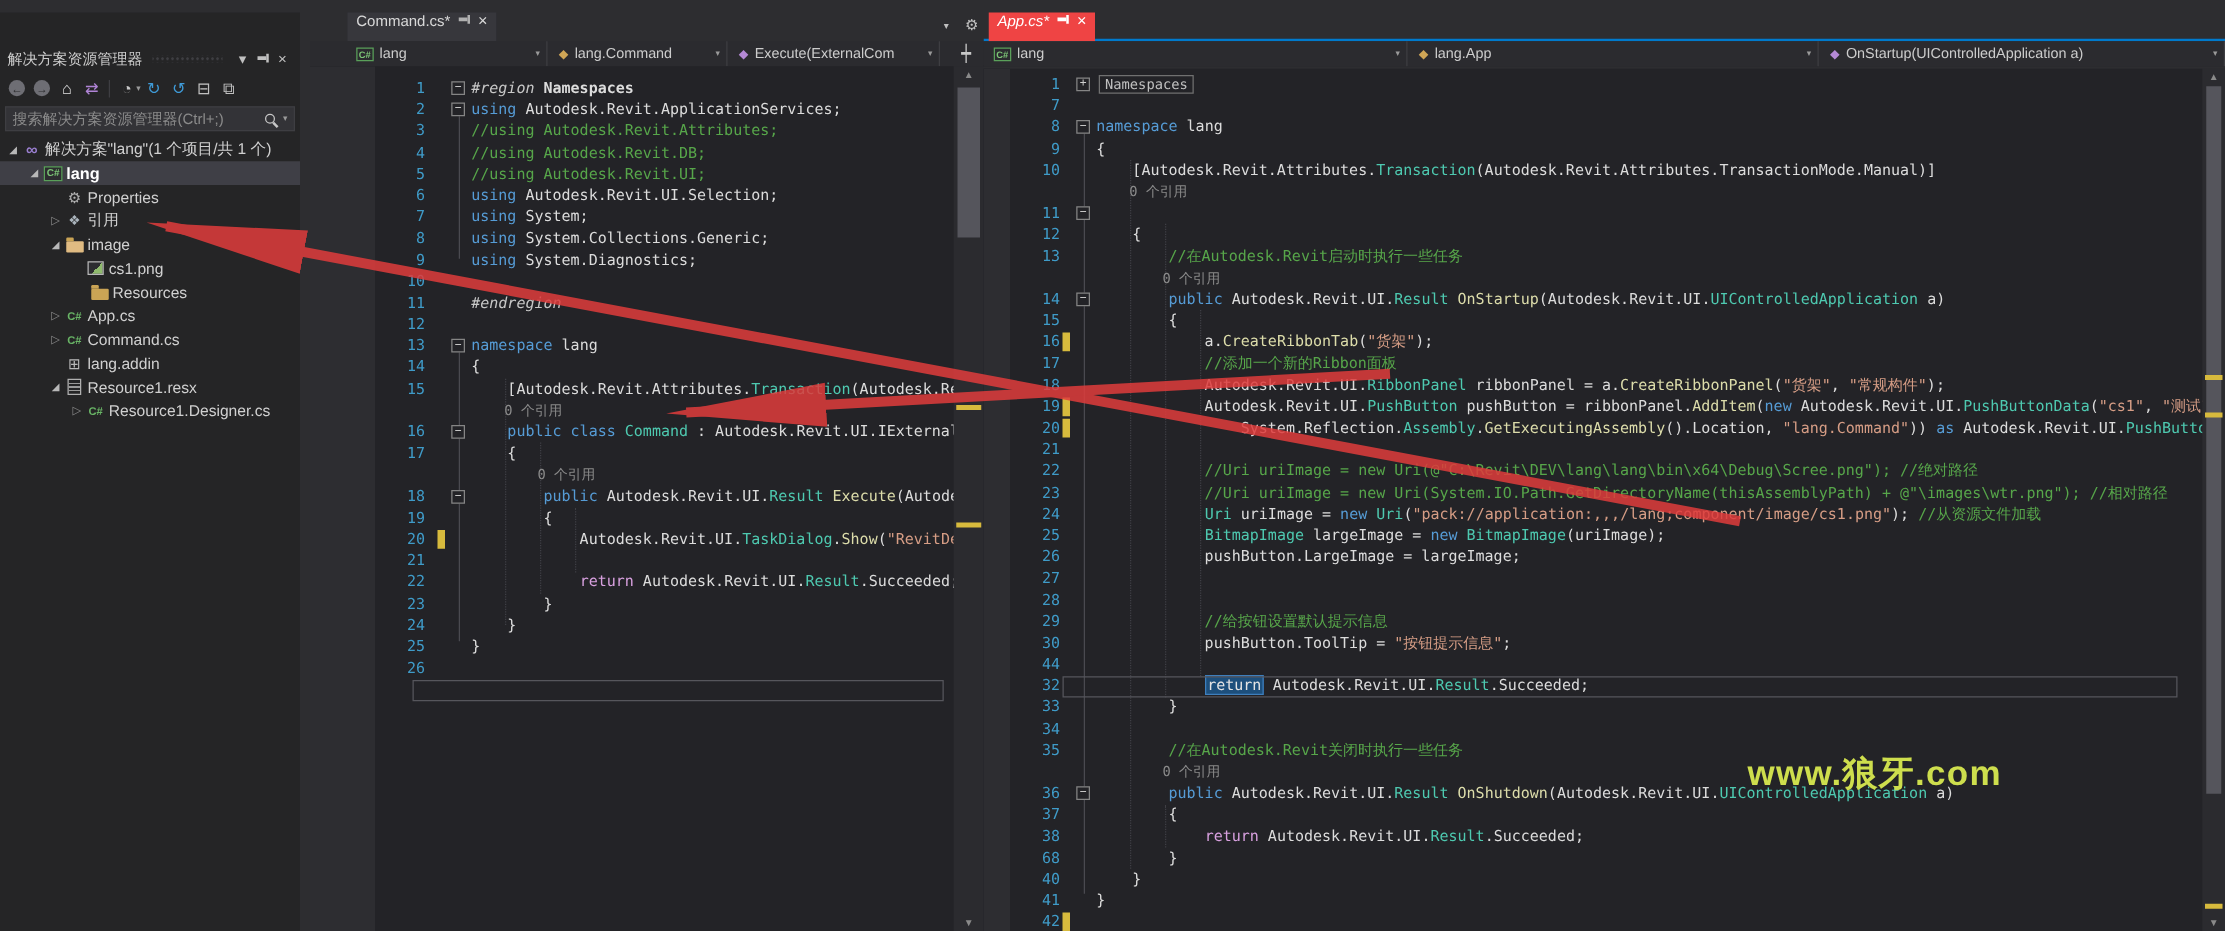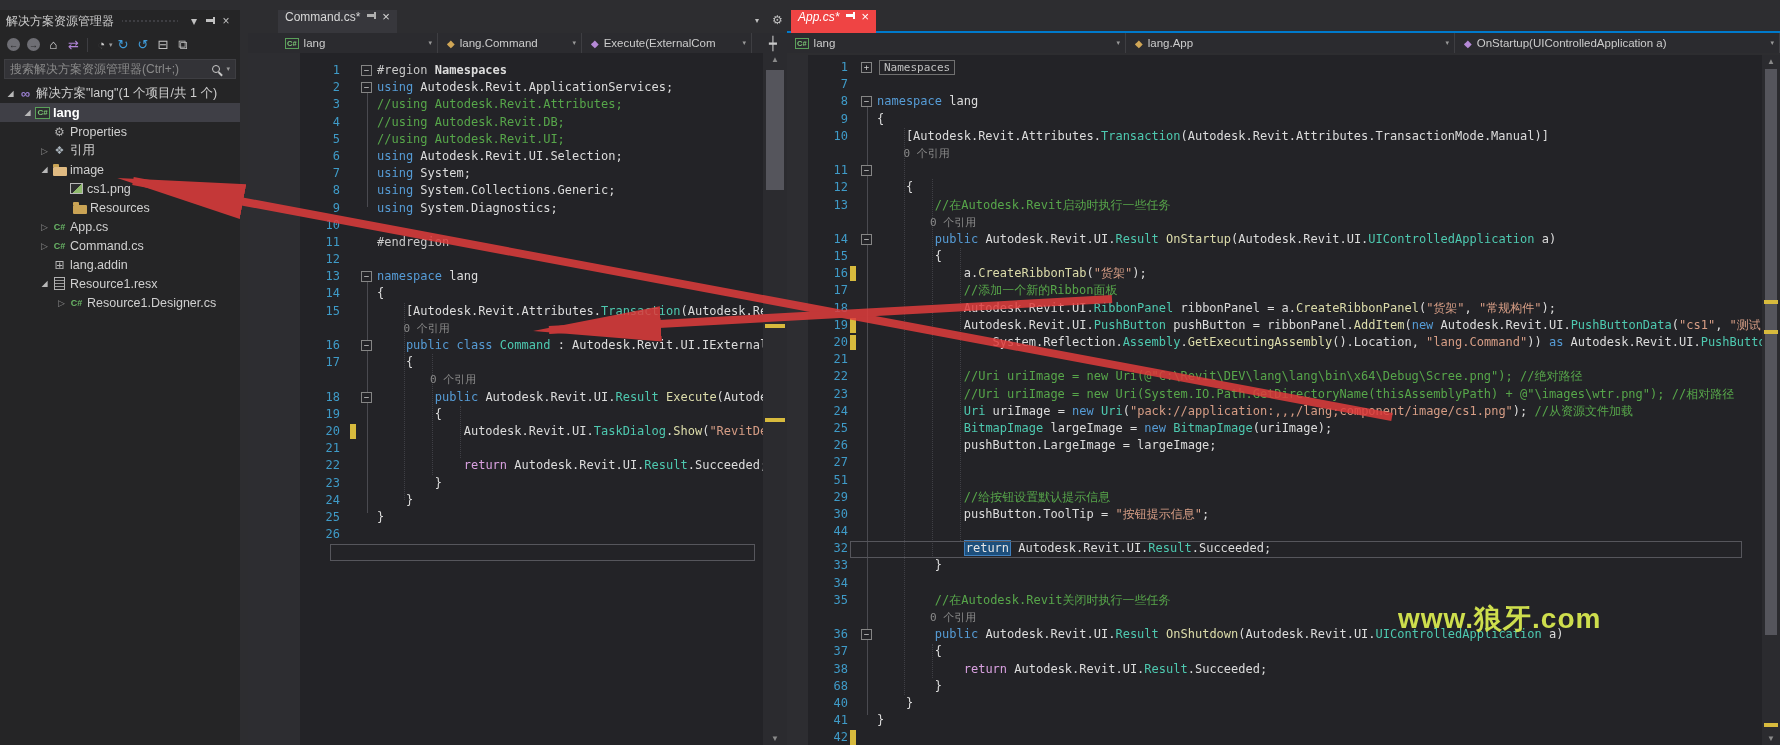--- a/index.html
+++ b/index.html
@@ -2,21 +2,21 @@
 <html><head>
 <meta charset="utf-8">
 <style>
   * { margin:0; padding:0; box-sizing:border-box; }
   html,body { width:1780px; height:745px; overflow:hidden; background:#2d2d30;
     font-family:"Liberation Sans","DejaVu Sans",sans-serif; }
   body { position:relative; }
 
   
   #se { position:absolute; left:0; top:10px; width:240px; height:735px; background:#252526; }
-  .se-title { height:22px; display:flex; align-items:center; padding:0 6px; color:#cccccc; font-size:12px; }
+  .se-title { height:22px; display:flex; align-items:center; padding:0 6px; color:#cccccc; font-size:12px;margin-top:26px; }
   .se-title .dots { flex:1; height:6px; margin:0 8px;
     background-image:radial-gradient(#3e3e42 1px, transparent 1.2px); background-size:4px 4px; background-position:center; }
   .se-title .ticn { color:#c0c0c0; font-size:12px; width:16px; text-align:center; cursor:default; }
   .se-toolbar { height:25px; display:flex; align-items:center; padding-left:4px; gap:1px; }
   .tbi { width:19px; height:18px; display:flex; align-items:center; justify-content:center; font-size:13px; }
   .tbi.circ { }
   .tbi.circ span { width:13px; height:13px; border-radius:50%; background:#6e6e74; color:#2a2a2c;
     font-size:9px; display:flex; align-items:center; justify-content:center; font-weight:bold; }
   .tbsep { width:1px; height:14px; background:#3e3e42; margin:0 3px; }
   .tbdd { font-size:7px; color:#9a9a9a; margin-left:-3px; }
@@ -97,21 +97,21 @@
   #ed-mid .num { width:92px; } #ed-right .num { width:61px; }
   .chg { width:6px; height:15px; flex:none; }
   #ed-mid .chg { margin-left:10px; } #ed-right .chg { margin-left:2px; }
   .chg.on { background:#d7ba3d; }
   .fold { width:13px; margin-left:4px; flex:none; display:flex; justify-content:center; }
   .fbox { width:11px; height:11px; border:1px solid #858585; color:#cfcfcf; font-size:9px; line-height:9px;
      display:flex; align-items:center; justify-content:center; background:#232327; }
   .codetext { margin-left:4px; flex:none; }
   .tk-kw { color:#569cd6; } .tk-ct { color:#d8a0df; } .tk-ty { color:#4ec9b0; }
   .tk-st { color:#d69d85; } .tk-cm { color:#57a64a; } .tk-pl { color:#dcdcdc; }
-  .tk-mt { color:#dcdcaa; } .tk-pp { color:#c8c8c8; } .tk-ppb { color:#dcdcdc; font-weight:bold; }
+  .tk-mt { color:#dcdcaa; } .tk-pp { color:#c8c8c8;font-style:italic; } .tk-ppb { color:#dcdcdc; font-weight:bold; }
   .tk-lens { color:#8a8a8a; font-size:11px; }
   .tk-cs { color:#e4e4e4; background:#1d4f7c; border:1px solid #3e7fbd; padding:0 1px; }
   .tk-cb { border:1px solid #707070; color:#c0c0c0; padding:0 4px; font-size:11px; margin-left:2px; }
   .curline { position:absolute; border:1px solid #56565c; pointer-events:none; }
   .fguide { position:absolute; width:1px; background:#4a4a50; }
   .iguide { position:absolute; width:0; border-left:1px dotted #3f3f45; }
 
   .vscroll { position:absolute; width:20px; background:#2b2b2f; }
   #vs-mid { left:515px; top:43px; bottom:0; width:24px; }
   #vs-right { left:975px; top:45px; bottom:0; width:18px; }
@@ -371,21 +371,21 @@
         <div class="crow"><span class="num">18</span><span class="chg"></span><span class="fold"></span><span class="codetext"><span class="tk-pl">            Autodesk.Revit.UI.</span><span class="tk-ty">RibbonPanel</span><span class="tk-pl"> ribbonPanel = a.</span><span class="tk-mt">CreateRibbonPanel</span><span class="tk-pl">(</span><span class="tk-st">"货架"</span><span class="tk-pl">, </span><span class="tk-st">"常规构件"</span><span class="tk-pl">);</span></span></div>
         <div class="crow"><span class="num">19</span><span class="chg on"></span><span class="fold"></span><span class="codetext"><span class="tk-pl">            Autodesk.Revit.UI.</span><span class="tk-ty">PushButton</span><span class="tk-pl"> pushButton = ribbonPanel.</span><span class="tk-mt">AddItem</span><span class="tk-pl">(</span><span class="tk-kw">new</span><span class="tk-pl"> Autodesk.Revit.UI.</span><span class="tk-ty">PushButtonData</span><span class="tk-pl">(</span><span class="tk-st">"cs1"</span><span class="tk-pl">, </span><span class="tk-st">"测试1"</span></span></div>
         <div class="crow"><span class="num">20</span><span class="chg on"></span><span class="fold"></span><span class="codetext"><span class="tk-pl">                System.Reflection.</span><span class="tk-ty">Assembly</span><span class="tk-pl">.</span><span class="tk-mt">GetExecutingAssembly</span><span class="tk-pl">().Location, </span><span class="tk-st">"lang.Command"</span><span class="tk-pl">)) </span><span class="tk-kw">as</span><span class="tk-pl"> Autodesk.Revit.UI.</span><span class="tk-ty">PushButton</span></span></div>
         <div class="crow"><span class="num">21</span><span class="chg"></span><span class="fold"></span><span class="codetext"></span></div>
         <div class="crow"><span class="num">22</span><span class="chg"></span><span class="fold"></span><span class="codetext"><span class="tk-cm">            //Uri uriImage = new Uri(@"C:\Revit\DEV\lang\lang\bin\x64\Debug\Scree.png"); //绝对路径</span></span></div>
         <div class="crow"><span class="num">23</span><span class="chg"></span><span class="fold"></span><span class="codetext"><span class="tk-cm">            //Uri uriImage = new Uri(System.IO.Path.GetDirectoryName(thisAssemblyPath) + @"\images\wtr.png"); //相对路径</span></span></div>
         <div class="crow"><span class="num">24</span><span class="chg"></span><span class="fold"></span><span class="codetext"><span class="tk-pl">            </span><span class="tk-ty">Uri</span><span class="tk-pl"> uriImage = </span><span class="tk-kw">new</span><span class="tk-pl"> </span><span class="tk-ty">Uri</span><span class="tk-pl">(</span><span class="tk-st">"pack://application:,,,/lang;component/image/cs1.png"</span><span class="tk-pl">); </span><span class="tk-cm">//从资源文件加载</span></span></div>
         <div class="crow"><span class="num">25</span><span class="chg"></span><span class="fold"></span><span class="codetext"><span class="tk-pl">            </span><span class="tk-ty">BitmapImage</span><span class="tk-pl"> largeImage = </span><span class="tk-kw">new</span><span class="tk-pl"> </span><span class="tk-ty">BitmapImage</span><span class="tk-pl">(uriImage);</span></span></div>
         <div class="crow"><span class="num">26</span><span class="chg"></span><span class="fold"></span><span class="codetext"><span class="tk-pl">            pushButton.LargeImage = largeImage;</span></span></div>
         <div class="crow"><span class="num">27</span><span class="chg"></span><span class="fold"></span><span class="codetext"></span></div>
-        <div class="crow"><span class="num">51</span><span class="chg"></span><span class="fold"></span><span class="codetext"></span></div>
+        <div class="crow"><span class="num">28</span><span class="chg"></span><span class="fold"></span><span class="codetext"></span></div>
         <div class="crow"><span class="num">29</span><span class="chg"></span><span class="fold"></span><span class="codetext"><span class="tk-cm">            //给按钮设置默认提示信息</span></span></div>
         <div class="crow"><span class="num">30</span><span class="chg"></span><span class="fold"></span><span class="codetext"><span class="tk-pl">            pushButton.ToolTip = </span><span class="tk-st">"按钮提示信息"</span><span class="tk-pl">;</span></span></div>
         <div class="crow"><span class="num">44</span><span class="chg"></span><span class="fold"></span><span class="codetext"></span></div>
         <div class="crow"><span class="num">32</span><span class="chg"></span><span class="fold"></span><span class="codetext"><span class="tk-pl">            </span><span class="tk-cs">return</span><span class="tk-pl"> Autodesk.Revit.UI.</span><span class="tk-ty">Result</span><span class="tk-pl">.Succeeded;</span></span></div>
         <div class="crow"><span class="num">33</span><span class="chg"></span><span class="fold"></span><span class="codetext"><span class="tk-pl">        }</span></span></div>
         <div class="crow"><span class="num">34</span><span class="chg"></span><span class="fold"></span><span class="codetext"></span></div>
         <div class="crow"><span class="num">35</span><span class="chg"></span><span class="fold"></span><span class="codetext"><span class="tk-cm">        //在Autodesk.Revit关闭时执行一些任务</span></span></div>
         <div class="crow lens"><span class="num"></span><span class="chg"></span><span class="fold"></span><span class="codetext"><span class="tk-lens">        0 个引用</span></span></div>
         <div class="crow"><span class="num">36</span><span class="chg"></span><span class="fold"><span class="fbox">−</span></span><span class="codetext"><span class="tk-kw">        public</span><span class="tk-pl"> Autodesk.Revit.UI.</span><span class="tk-ty">Result</span><span class="tk-pl"> </span><span class="tk-mt">OnShutdown</span><span class="tk-pl">(Autodesk.Revit.UI.</span><span class="tk-ty">UIControlledApplication</span><span class="tk-pl"> a)</span></span></div>
         <div class="crow"><span class="num">37</span><span class="chg"></span><span class="fold"></span><span class="codetext"><span class="tk-pl">        {</span></span></div>

